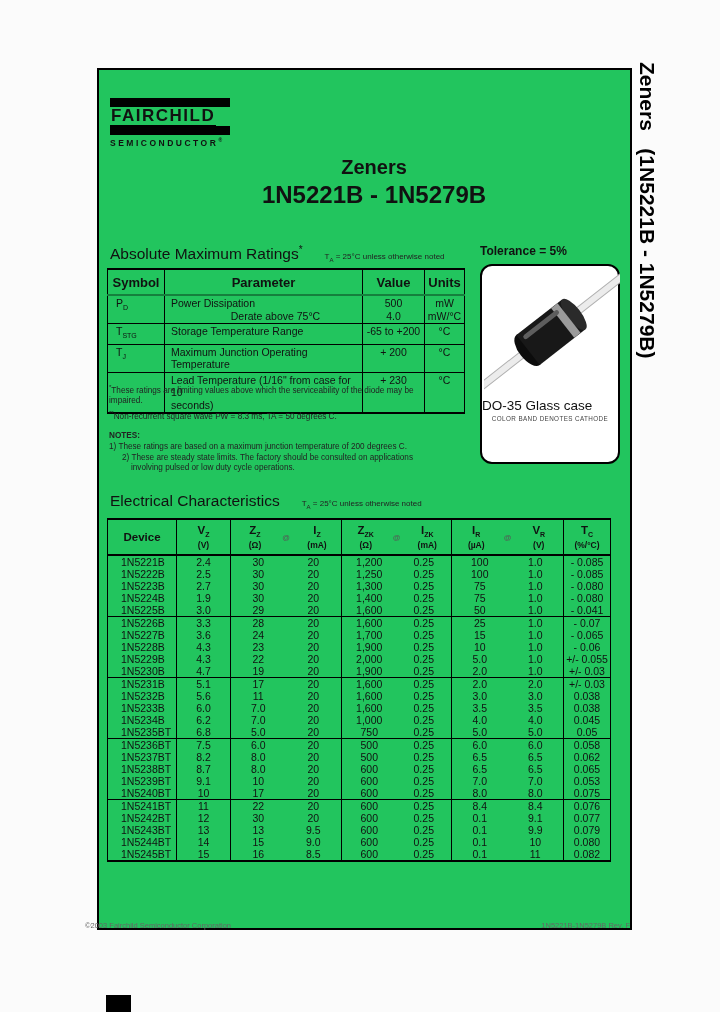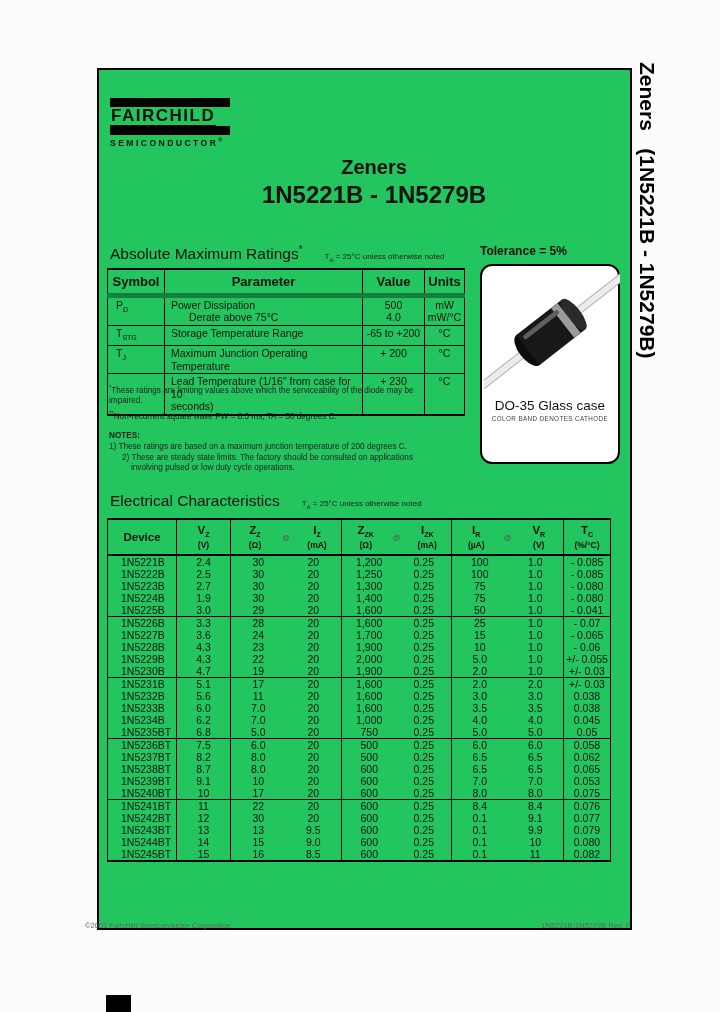--- a/index.html
+++ b/index.html
@@ -36,44 +36,44 @@
   .section-head .h sup { font-size:10px; }
   .cond { font-size:8px; margin-left:22px; color:#222; }
   .cond sub { font-size:6px; }
   
   table { border-collapse:collapse; table-layout:fixed; }
   .amr {
     position:absolute; left:8px; top:198px; width:357px;
     border-top:2.5px solid #000; border-bottom:2.5px solid #000;
     border-left:1px solid #000; border-right:1px solid #000;
   }
-  .amr th { font-size:13px; font-weight:bold; height:26px; text-align:center; border-bottom:5px solid #15803d; }
+  .amr th { font-size:13px; font-weight:bold; height:26px; text-align:center; border-bottom:2px solid #15803d; }
   .amr th + th, .amr td + td { border-left:1px solid #000; }
   .amr td { font-size:10.5px; line-height:12.5px; padding:1px 0; vertical-align:top; }
   .amr tbody tr + tr td { border-top:1.5px solid #000; }
   .amr td.sym { padding-left:8px; }
   .amr td.par { padding-left:6px; }
   .amr td.val, .amr td.unit { text-align:center; }
-  .amr .indent { padding-left:18px; }
+  .amr .indent { padding-left:18px;text-align:center; }
   .amr sub { font-size:7px; }
   
   .notes-block { position:absolute; left:10px; top:314px; width:335px; font-size:8.2px; line-height:1.3; color:#222; }
   .notes-block .fn { margin-bottom:3px; }
   .notes-block sup { font-size:6px; }
   .notes-label { font-weight:bold; margin-top:9px; }
   .note-item { width:320px; }
   .note-wrap { padding-left:9px; text-indent:-9px;margin-left:13px; }
   
   .tolerance { position:absolute; left:381px; top:174px; width:140px; text-align:left; font-size:12px; font-weight:bold; }
   .do35-box {
     position:absolute; left:381px; top:194px; width:140px; height:200px;
     border:2px solid #000; border-radius:12px; background:#fff;
   }
   .do35-box svg { position:absolute; left:2px; top:4px; }
-  .case-label { position:absolute; left:0; top:132px; width:100%; text-align:center; font-size:13.5px; color:#111; }
+  .case-label { position:absolute; left:0; top:132px; width:100%; text-align:left; font-size:13.5px; color:#111; }
   .case-caption { position:absolute; left:0; top:149px; width:100%; text-align:center; font-size:6.3px; letter-spacing:0.4px; color:#444; }
   
   .ec {
     position:absolute; left:8px; top:448px; width:503px;
     border-top:2.5px solid #000; border-bottom:2.5px solid #000;
     border-left:1px solid #000; border-right:1px solid #000;
   }
   .ec th { font-weight:bold; height:36px; vertical-align:middle; border-bottom:2px solid #000; font-size:11.5px; }
   .ec th sub, .ec .st sub { font-size:7px; }
   .ec .st { display:inline-flex; flex-direction:column; align-items:center; line-height:1.2; }

